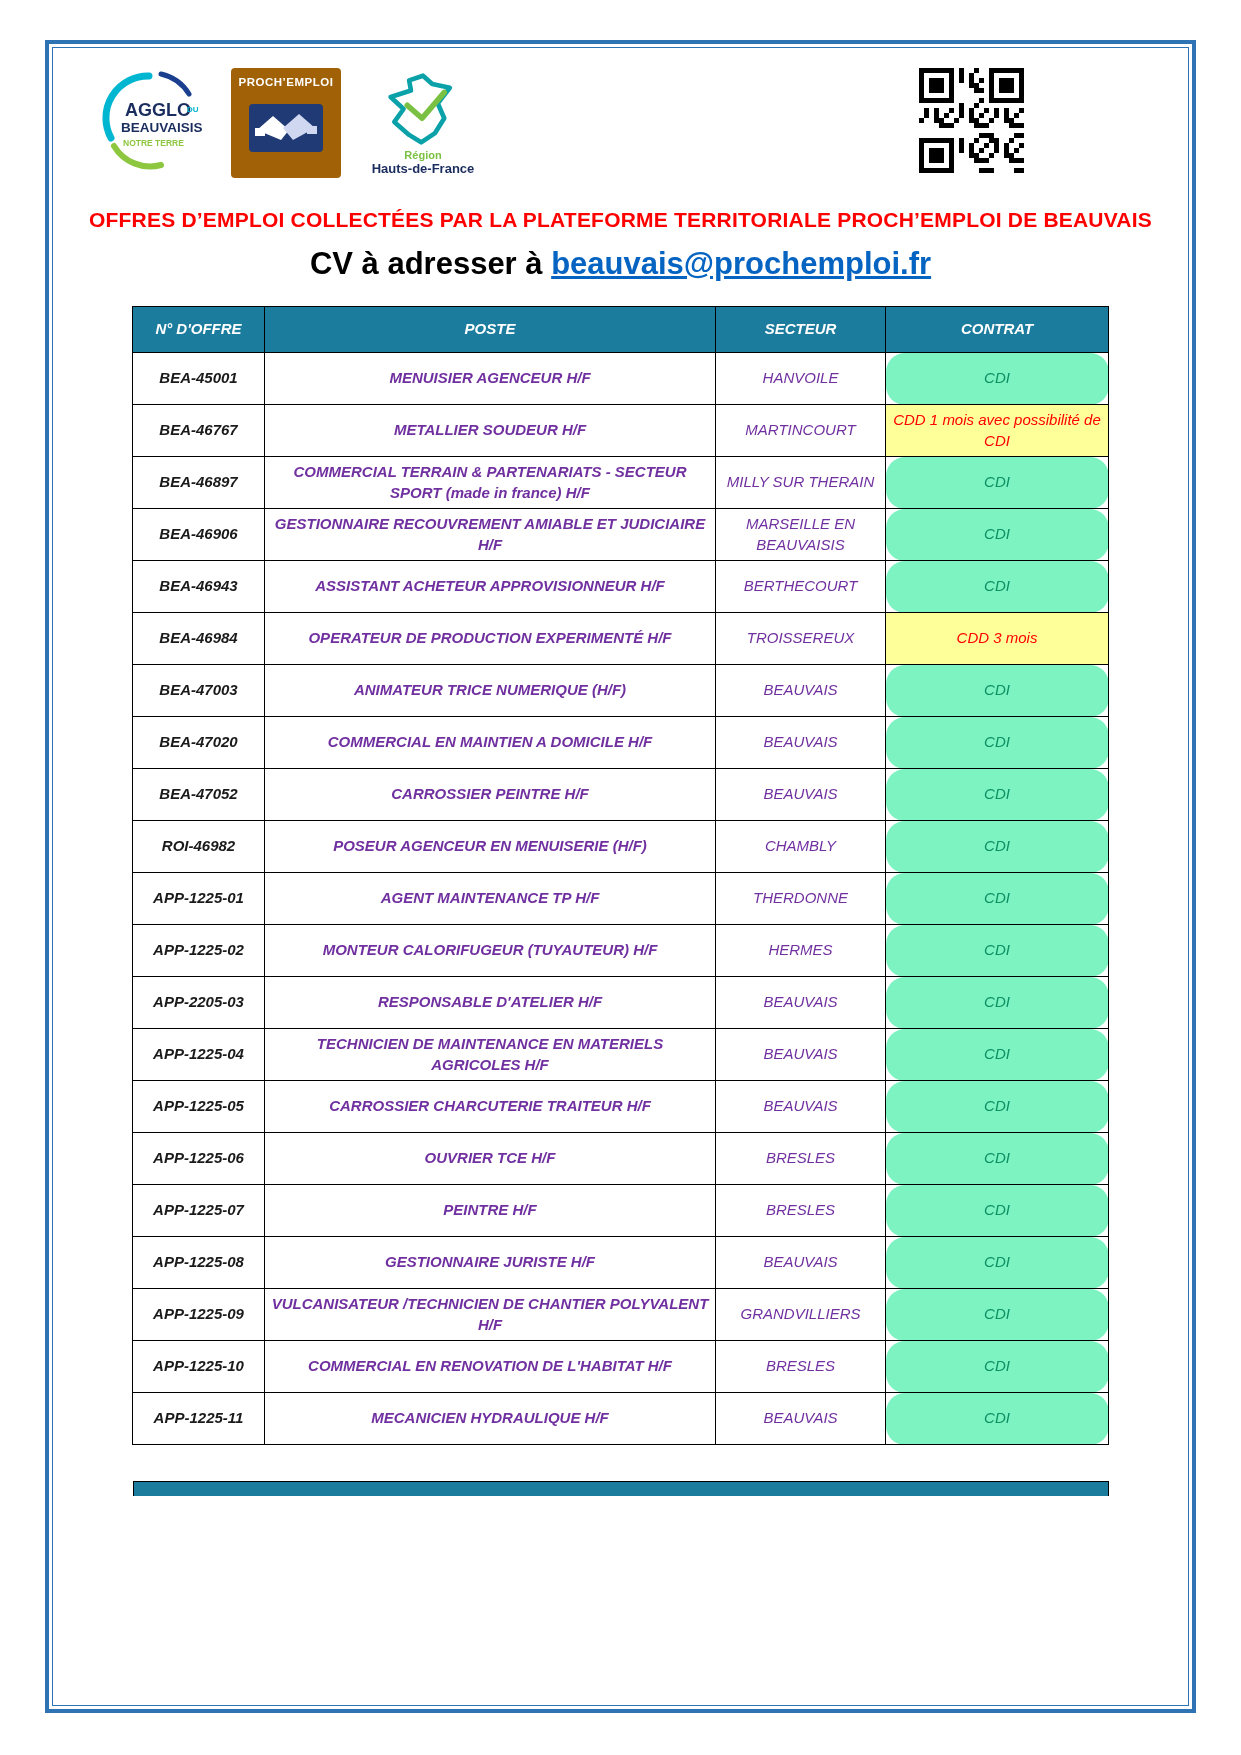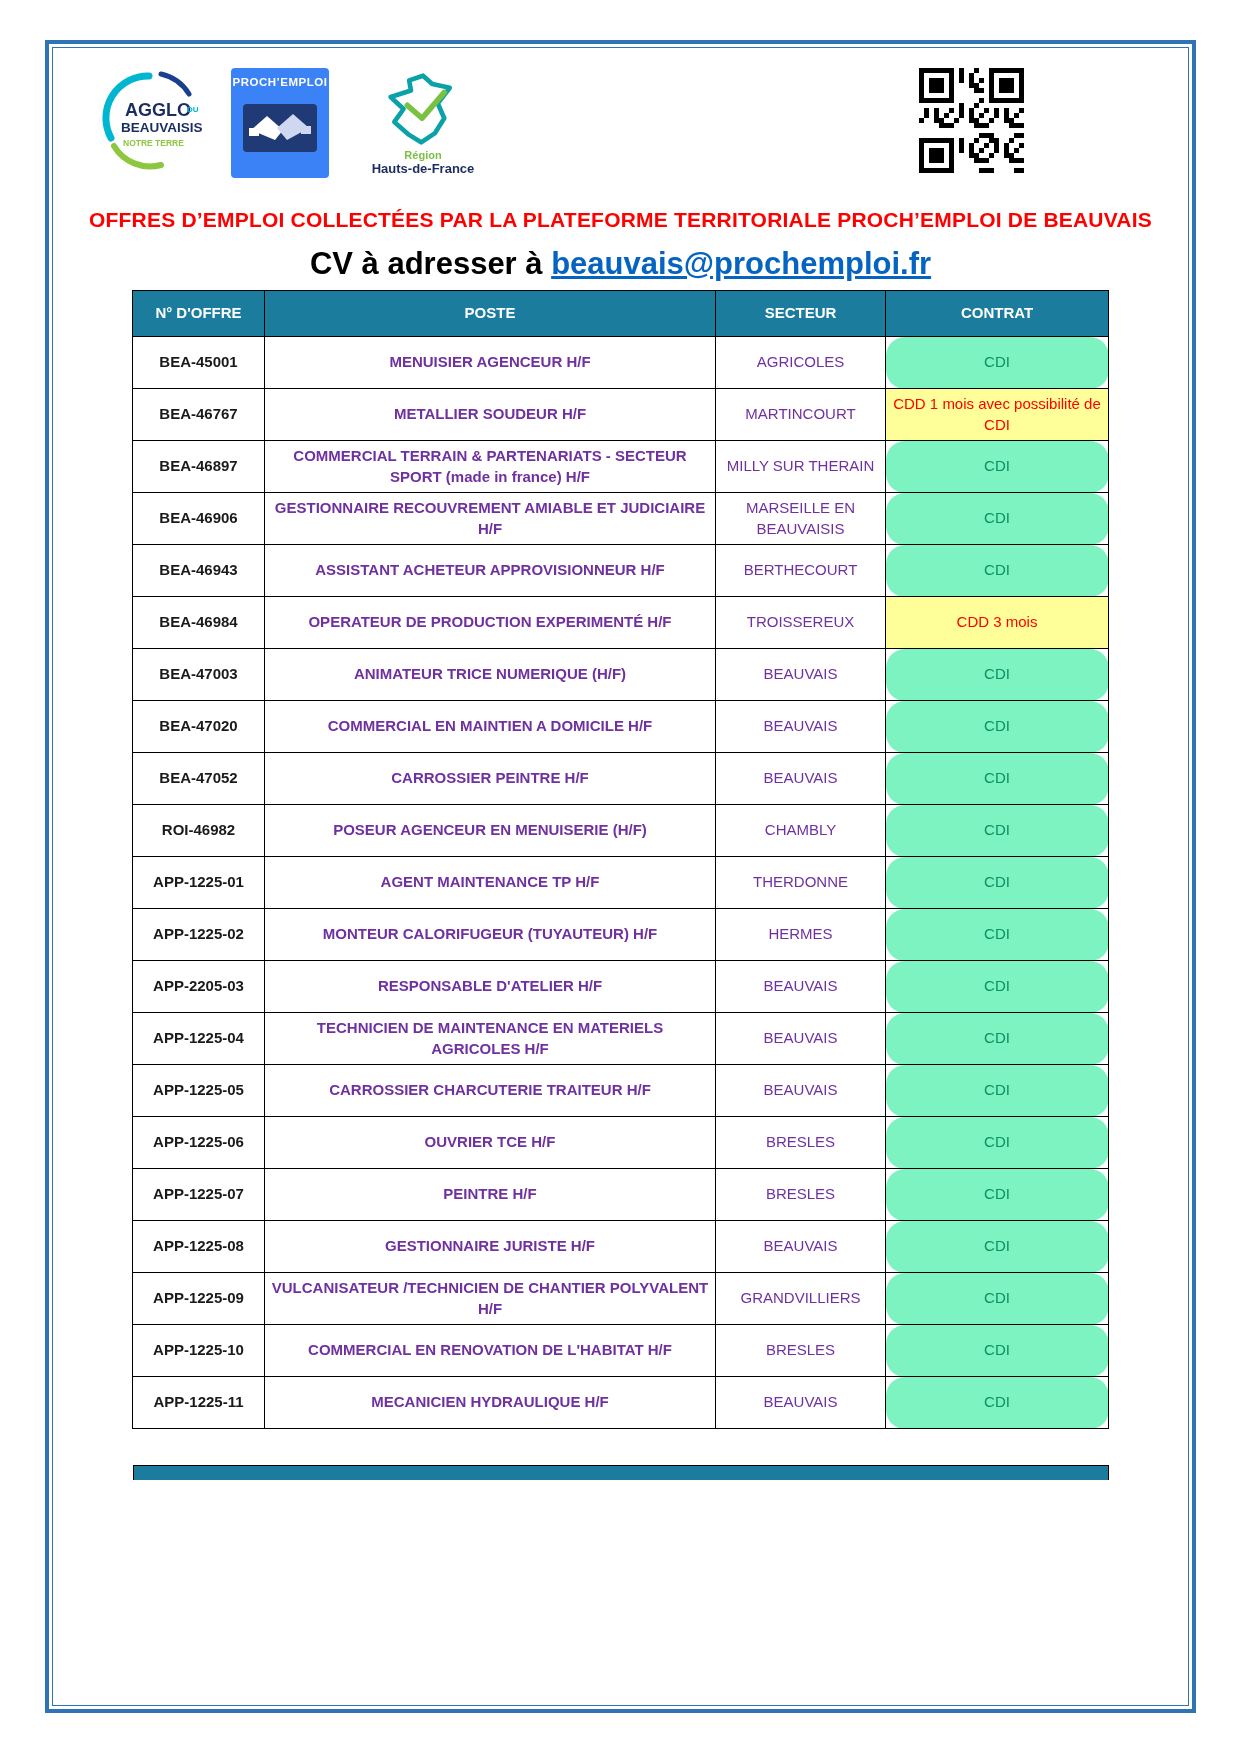--- a/index.html
+++ b/index.html
@@ -27,22 +27,22 @@
     padding: 14px 18px 0 18px;
   }
   
   .logo-band {
     position: relative;
     height: 130px;
   }
   .logo-agglo { position: absolute; left: 20px; top: 4px; width: 132px; height: 110px; }
   .logo-proch {
     position: absolute; left: 160px; top: 6px;
-    width: 98px; height: 110px;
-    background: #3b82f6;
+    width: 110px; height: 110px;
+    background: #a16207;
     border-radius: 4px;
     display: flex; flex-direction: column; align-items: center;
     padding-top: 8px;
   }
   .logo-proch .proch-label {
     color: #fff; font-weight: bold; font-size: 11.5px; letter-spacing: 0.5px;
   }
   .logo-proch svg { margin-top: 10px; }
   .logo-region {
     position: absolute; left: 292px; top: 10px;
@@ -71,21 +71,22 @@
     color: var(--link-blue, #0563c1);
     text-decoration: underline;
     cursor: pointer;
     margin-top: 44px;
   }
   
   table.offers {
     border-collapse: collapse;
     table-layout: fixed;
     width: 976px;
-    margin: 8px auto 0;
+    margin: 24px auto 0;
+    font-style: italic;
   }
   table.offers th, table.offers td {
     border: 1px solid #000;
     text-align: center;
     vertical-align: middle;
     font-size: 15px;
     line-height: 1.35;
   }
   table.offers thead th {
     background: var(--header-bg, #1b7c9e);
@@ -271,21 +272,21 @@
             <th>N° D'OFFRE</th>
             <th>POSTE</th>
             <th>SECTEUR</th>
             <th>CONTRAT</th>
           </tr>
         </thead>
         <tbody>
   <tr>
     <td class="c-offer">BEA-45001</td>
     <td class="c-poste">MENUISIER AGENCEUR H/F</td>
-    <td class="c-secteur">AGRICOLES</td>
+    <td class="c-secteur">HANVOILE</td>
     <td class="c-contrat cdi">CDI</td>
   </tr>
 
   <tr>
     <td class="c-offer">BEA-46767</td>
     <td class="c-poste">METALLIER SOUDEUR H/F</td>
     <td class="c-secteur">MARTINCOURT</td>
     <td class="c-contrat cdd">CDD 1 mois avec possibilité de CDI</td>
   </tr>
 

